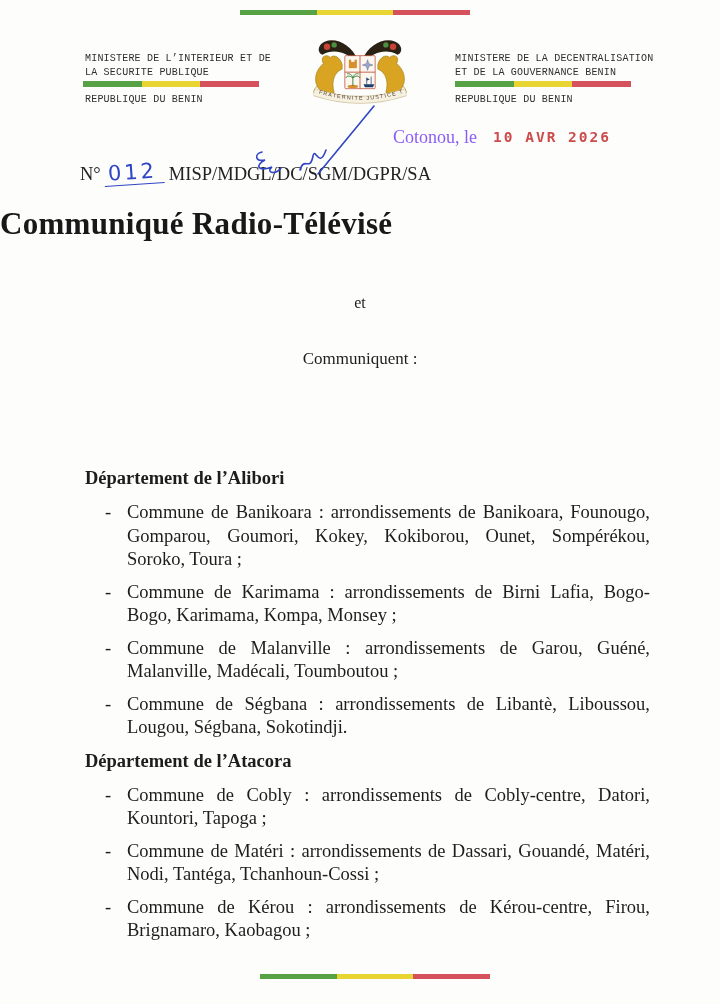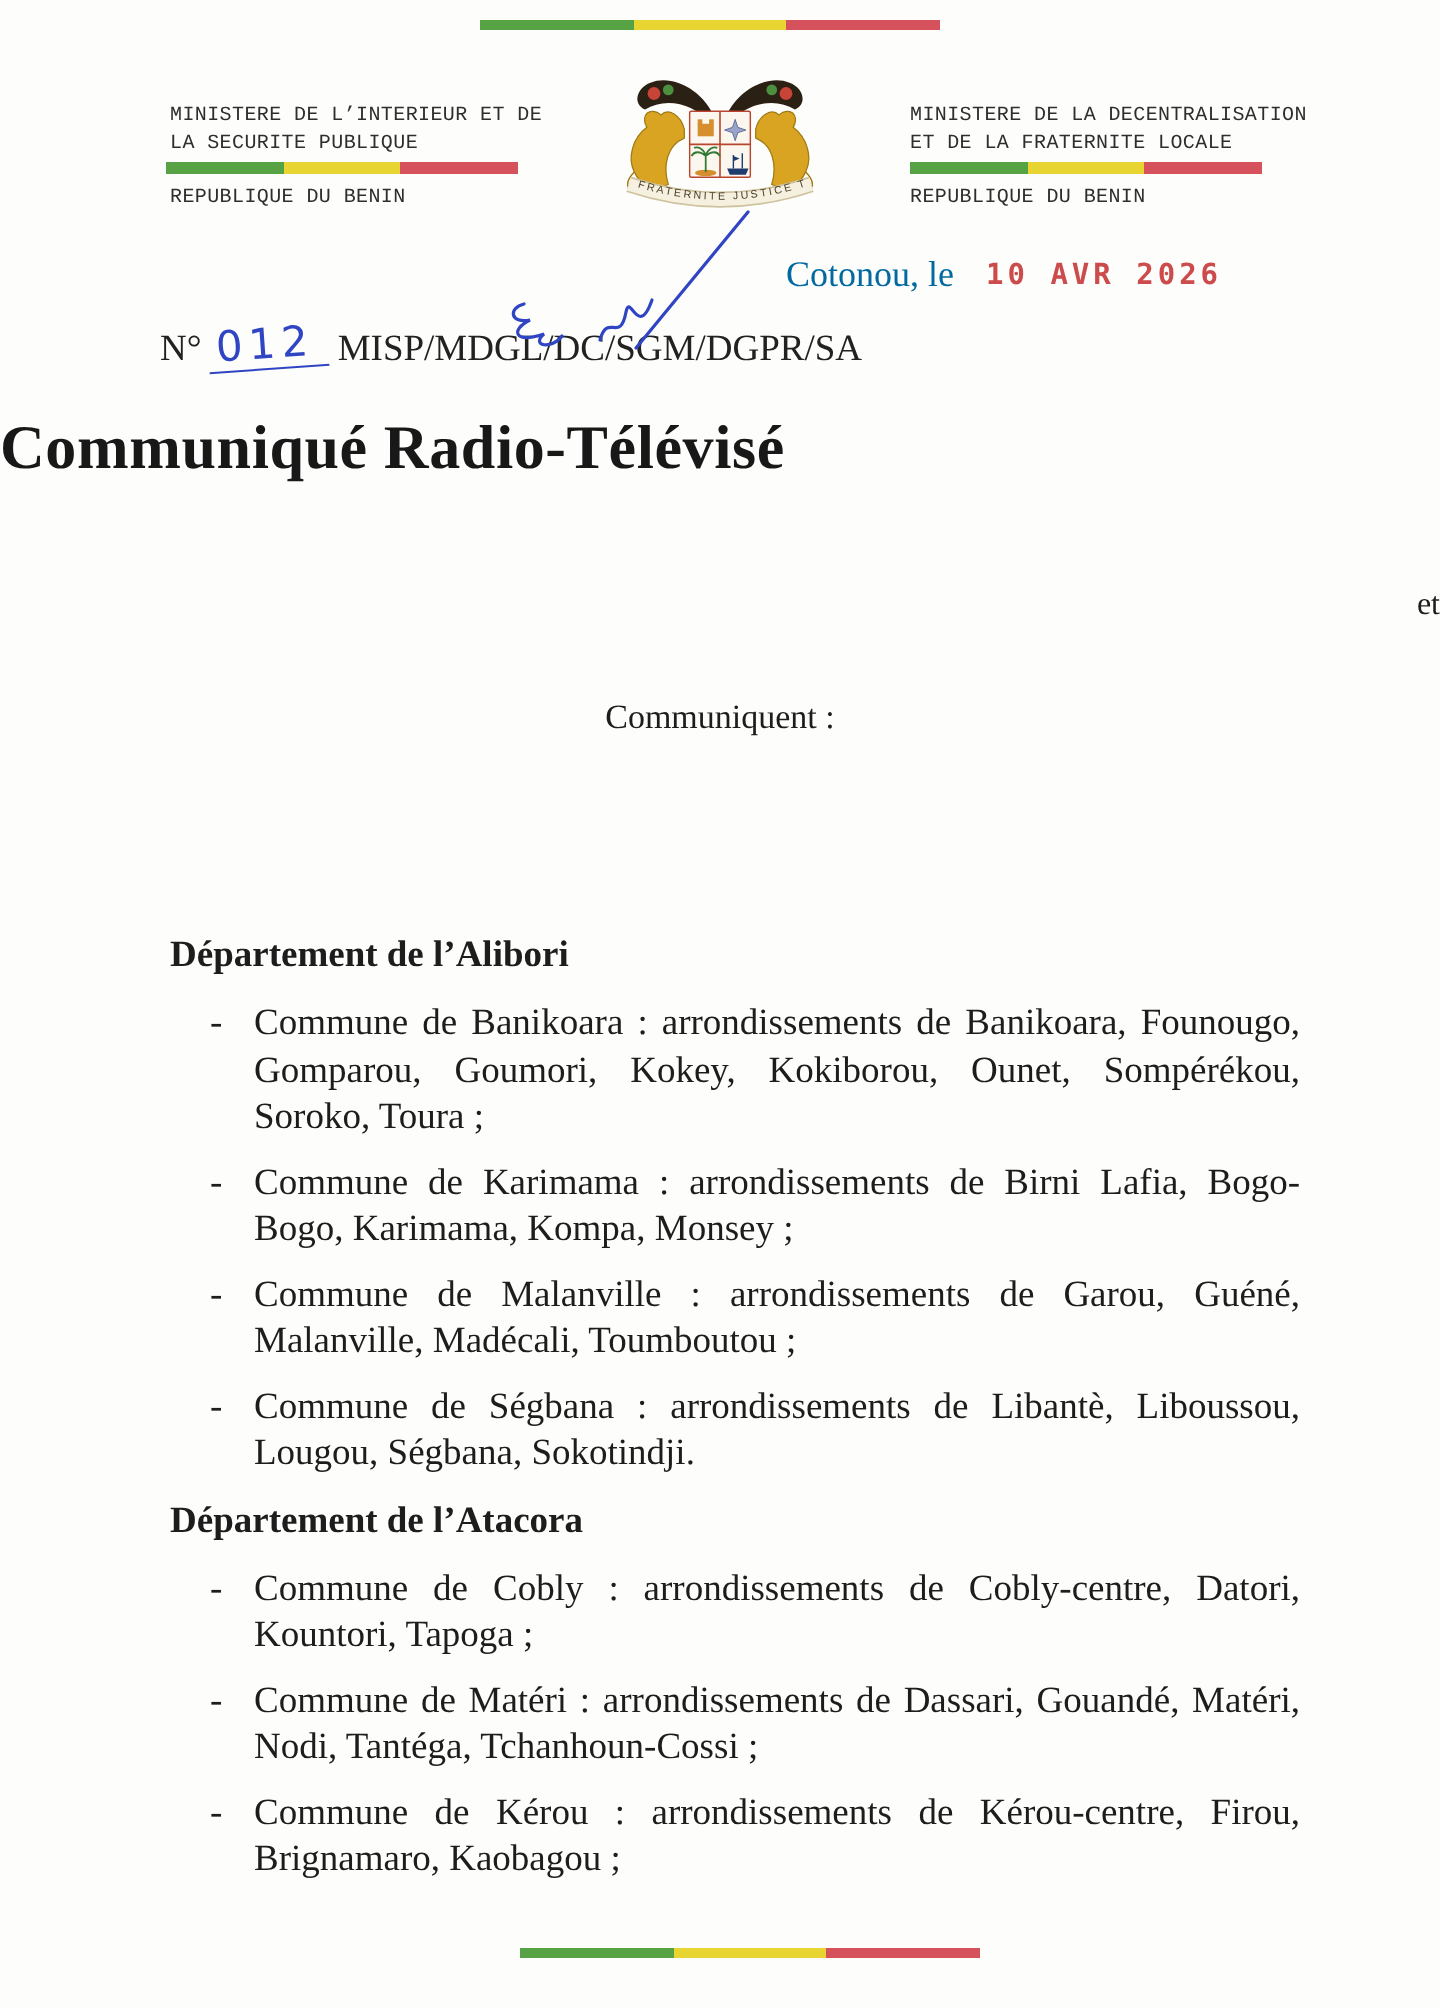--- a/index.html
+++ b/index.html
@@ -24,21 +24,21 @@
     font-size:10px;line-height:13.5px;letter-spacing:.2px;
     color:#2e2e2e;
   }
   .ministry-left{left:85px;width:230px;}
   .ministry-right{left:455px;width:230px;}
   .ministry .republic{position:absolute;top:41px;left:0;}
   
   .coa{position:absolute;left:302px;top:36px;width:116px;height:75px;}
   
   .dateline{position:absolute;left:393px;top:127px;display:flex;align-items:baseline;}
-  .place{font-size:18px;color:#0369a1;}
+  .place{font-size:18px;color:#8b5cf6;}
   .stamp{
     margin-left:16px;
     font-family:"DejaVu Sans Mono",monospace;font-weight:bold;
     font-size:14.5px;letter-spacing:2px;
     transform:translateY(-1px);
   }
   
   .reference{position:absolute;left:80px;top:161px;font-size:18.5px;display:flex;align-items:baseline;color:#222;}
   .refnum{
     display:inline-block;
@@ -48,21 +48,21 @@
     transform:rotate(-4deg) translateY(-1px);
   }
   .ink{position:absolute;left:0;top:0;width:720px;height:1004px;pointer-events:none;}
   
   .doc-title{
     position:absolute;left:0;right:0;top:206px;margin:0;
     text-align:left;font-size:31px;font-weight:bold;letter-spacing:.3px;color:#181818;
   }
   .centerline{position:absolute;left:0;right:0;text-align:center;}
   .sig1{top:261px;font-size:17.5px;font-weight:bold;}
-  .conj{top:294px;font-size:16px;text-align:right;}
+  .conj{top:294px;font-size:16px;}
   .sig2{top:319px;font-size:17.5px;font-weight:bold;}
   .communiquent{top:349px;font-size:17px;}
   
   .intro{
     position:absolute;left:85px;top:372px;width:565px;margin:0;
     font-size:18.5px;line-height:29.5px;text-align:justify;
   }
   .sections{position:absolute;left:85px;top:466px;width:565px;}
   .sec-heading{font-size:18.5px;font-weight:bold;margin:0 0 11px 0;line-height:24px;}
   .sec + .sec .sec-heading{margin-top:3px;}
@@ -87,21 +87,21 @@
     <div class="republic">REPUBLIQUE DU BENIN</div>
   </div>
   <div class="flagbar bar-mini bar-mini-left">
     <span class="seg" style="background-color: rgb(87, 162, 69);"></span>
     <span class="seg" style="background-color: rgb(232, 213, 49);"></span>
     <span class="seg" style="background-color: rgb(213, 81, 91);"></span>
   </div>
 
   <div class="ministry ministry-right">
     <div>MINISTERE DE LA DECENTRALISATION</div>
-    <div>ET DE LA FRATERNITE LOCALE</div>
+    <div>ET DE LA GOUVERNANCE BENIN</div>
     <div class="republic">REPUBLIQUE DU BENIN</div>
   </div>
   <div class="flagbar bar-mini bar-mini-right">
     <span class="seg" style="background-color: rgb(87, 162, 69);"></span>
     <span class="seg" style="background-color: rgb(232, 213, 49);"></span>
     <span class="seg" style="background-color: rgb(213, 81, 91);"></span>
   </div>
 
   <svg class="coa" viewBox="0 0 130 84" aria-hidden="true">
     <defs>

